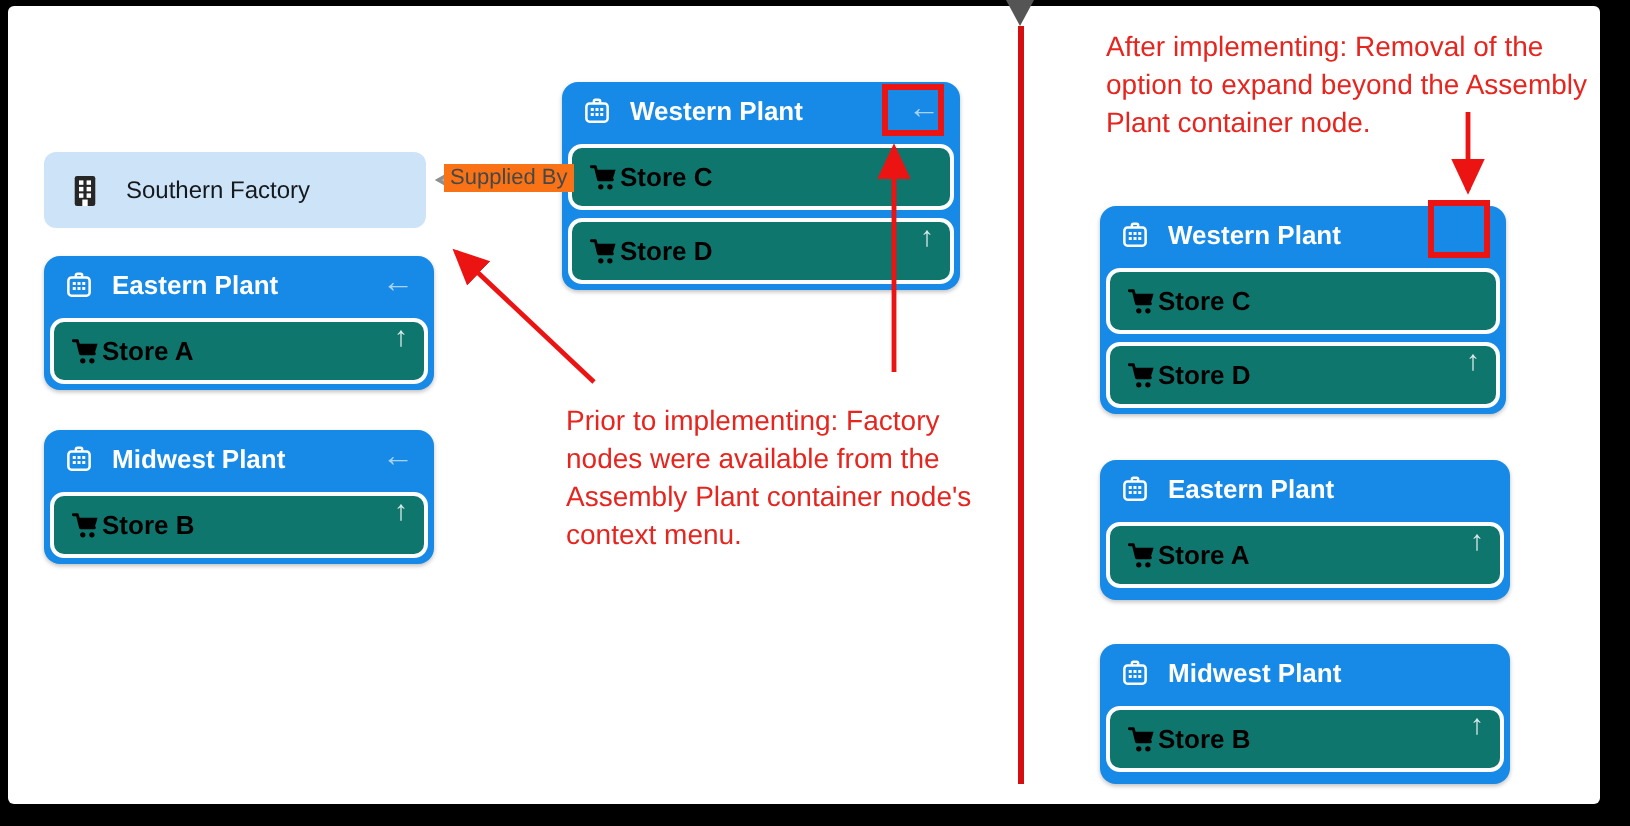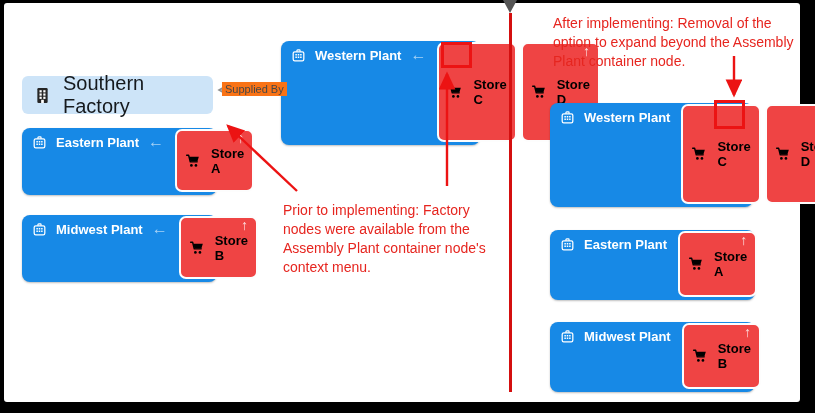--- a/index.html
+++ b/index.html
@@ -1,31 +1,31 @@
 <!DOCTYPE html>
 <html><head>
 <meta charset="utf-8">
 <style>
   html,body{margin:0;padding:0;}
   .canvas{position:relative;width:815px;height:413px;background:#000;font-family:"Liberation Sans",sans-serif;overflow:hidden;}
   .content{position:absolute;left:4px;top:3px;right:15px;bottom:11px;background:#fff;border-radius:3px;}
 
   
   .container-node{position:absolute;background:#1789e6;border-radius:8px;box-sizing:border-box;
-    display:flex;flex-direction:row;padding:1px 3px 3px;gap:4px;z-index:2;box-shadow:0 1px 2px rgba(0,0,0,.25);}
+    display:flex;flex-direction:column;padding:1px 3px 3px;gap:4px;z-index:2;box-shadow:0 1px 2px rgba(0,0,0,.25);}
   .c-header{height:26px;display:flex;align-items:center;gap:9px;padding:0 7px;color:#fff;font-size:13px;font-weight:bold;}
   .c-label{white-space:nowrap;}
   .back-arrow{margin-left:auto;color:rgba(255,255,255,.62);font-size:16px;font-weight:bold;line-height:1;}
-  .store-node{position:relative;flex:0 0 33px;box-sizing:border-box;background:#ef4444;border:2px solid #fdfdfd;border-radius:7px;
-    display:flex;align-items:center;gap:10px;padding:0 8px;font-size:13px;font-weight:bold;color:#000;}
+  .store-node{position:relative;flex:0 0 33px;box-sizing:border-box;background:#0f766e;border:2px solid #fdfdfd;border-radius:7px;
+    display:flex;align-items:center;padding:0 8px;font-size:13px;font-weight:bold;color:#000;}
   .up-arrow{position:absolute;top:0px;right:8px;color:rgba(255,255,255,.85);font-size:14px;font-weight:bold;line-height:1.1;}
 
   
   .factory-node{position:absolute;left:22px;top:76px;width:191px;height:38px;box-sizing:border-box;background:#cde4f8;
-    border-radius:6px;display:flex;align-items:center;gap:11px;padding:0 11px;font-size:20px;color:#15191d;z-index:2;}
+    border-radius:6px;display:flex;align-items:center;gap:11px;padding:0 11px;font-size:12px;color:#15191d;z-index:2;}
 
   
   .note{position:absolute;color:#e6251f;font-size:14px;line-height:19px;z-index:3;}
   .note-prior{left:283px;top:201px;width:208px;}
   .note-after{left:553px;top:14px;width:248px;}
 
   
   .highlight-rect{position:absolute;border:3px solid #ec1313;box-sizing:border-box;background:transparent;z-index:6;}
   .hl-left{left:441px;top:42px;width:31px;height:26px;}
   .hl-right{left:714px;top:100px;width:31px;height:29px;}

